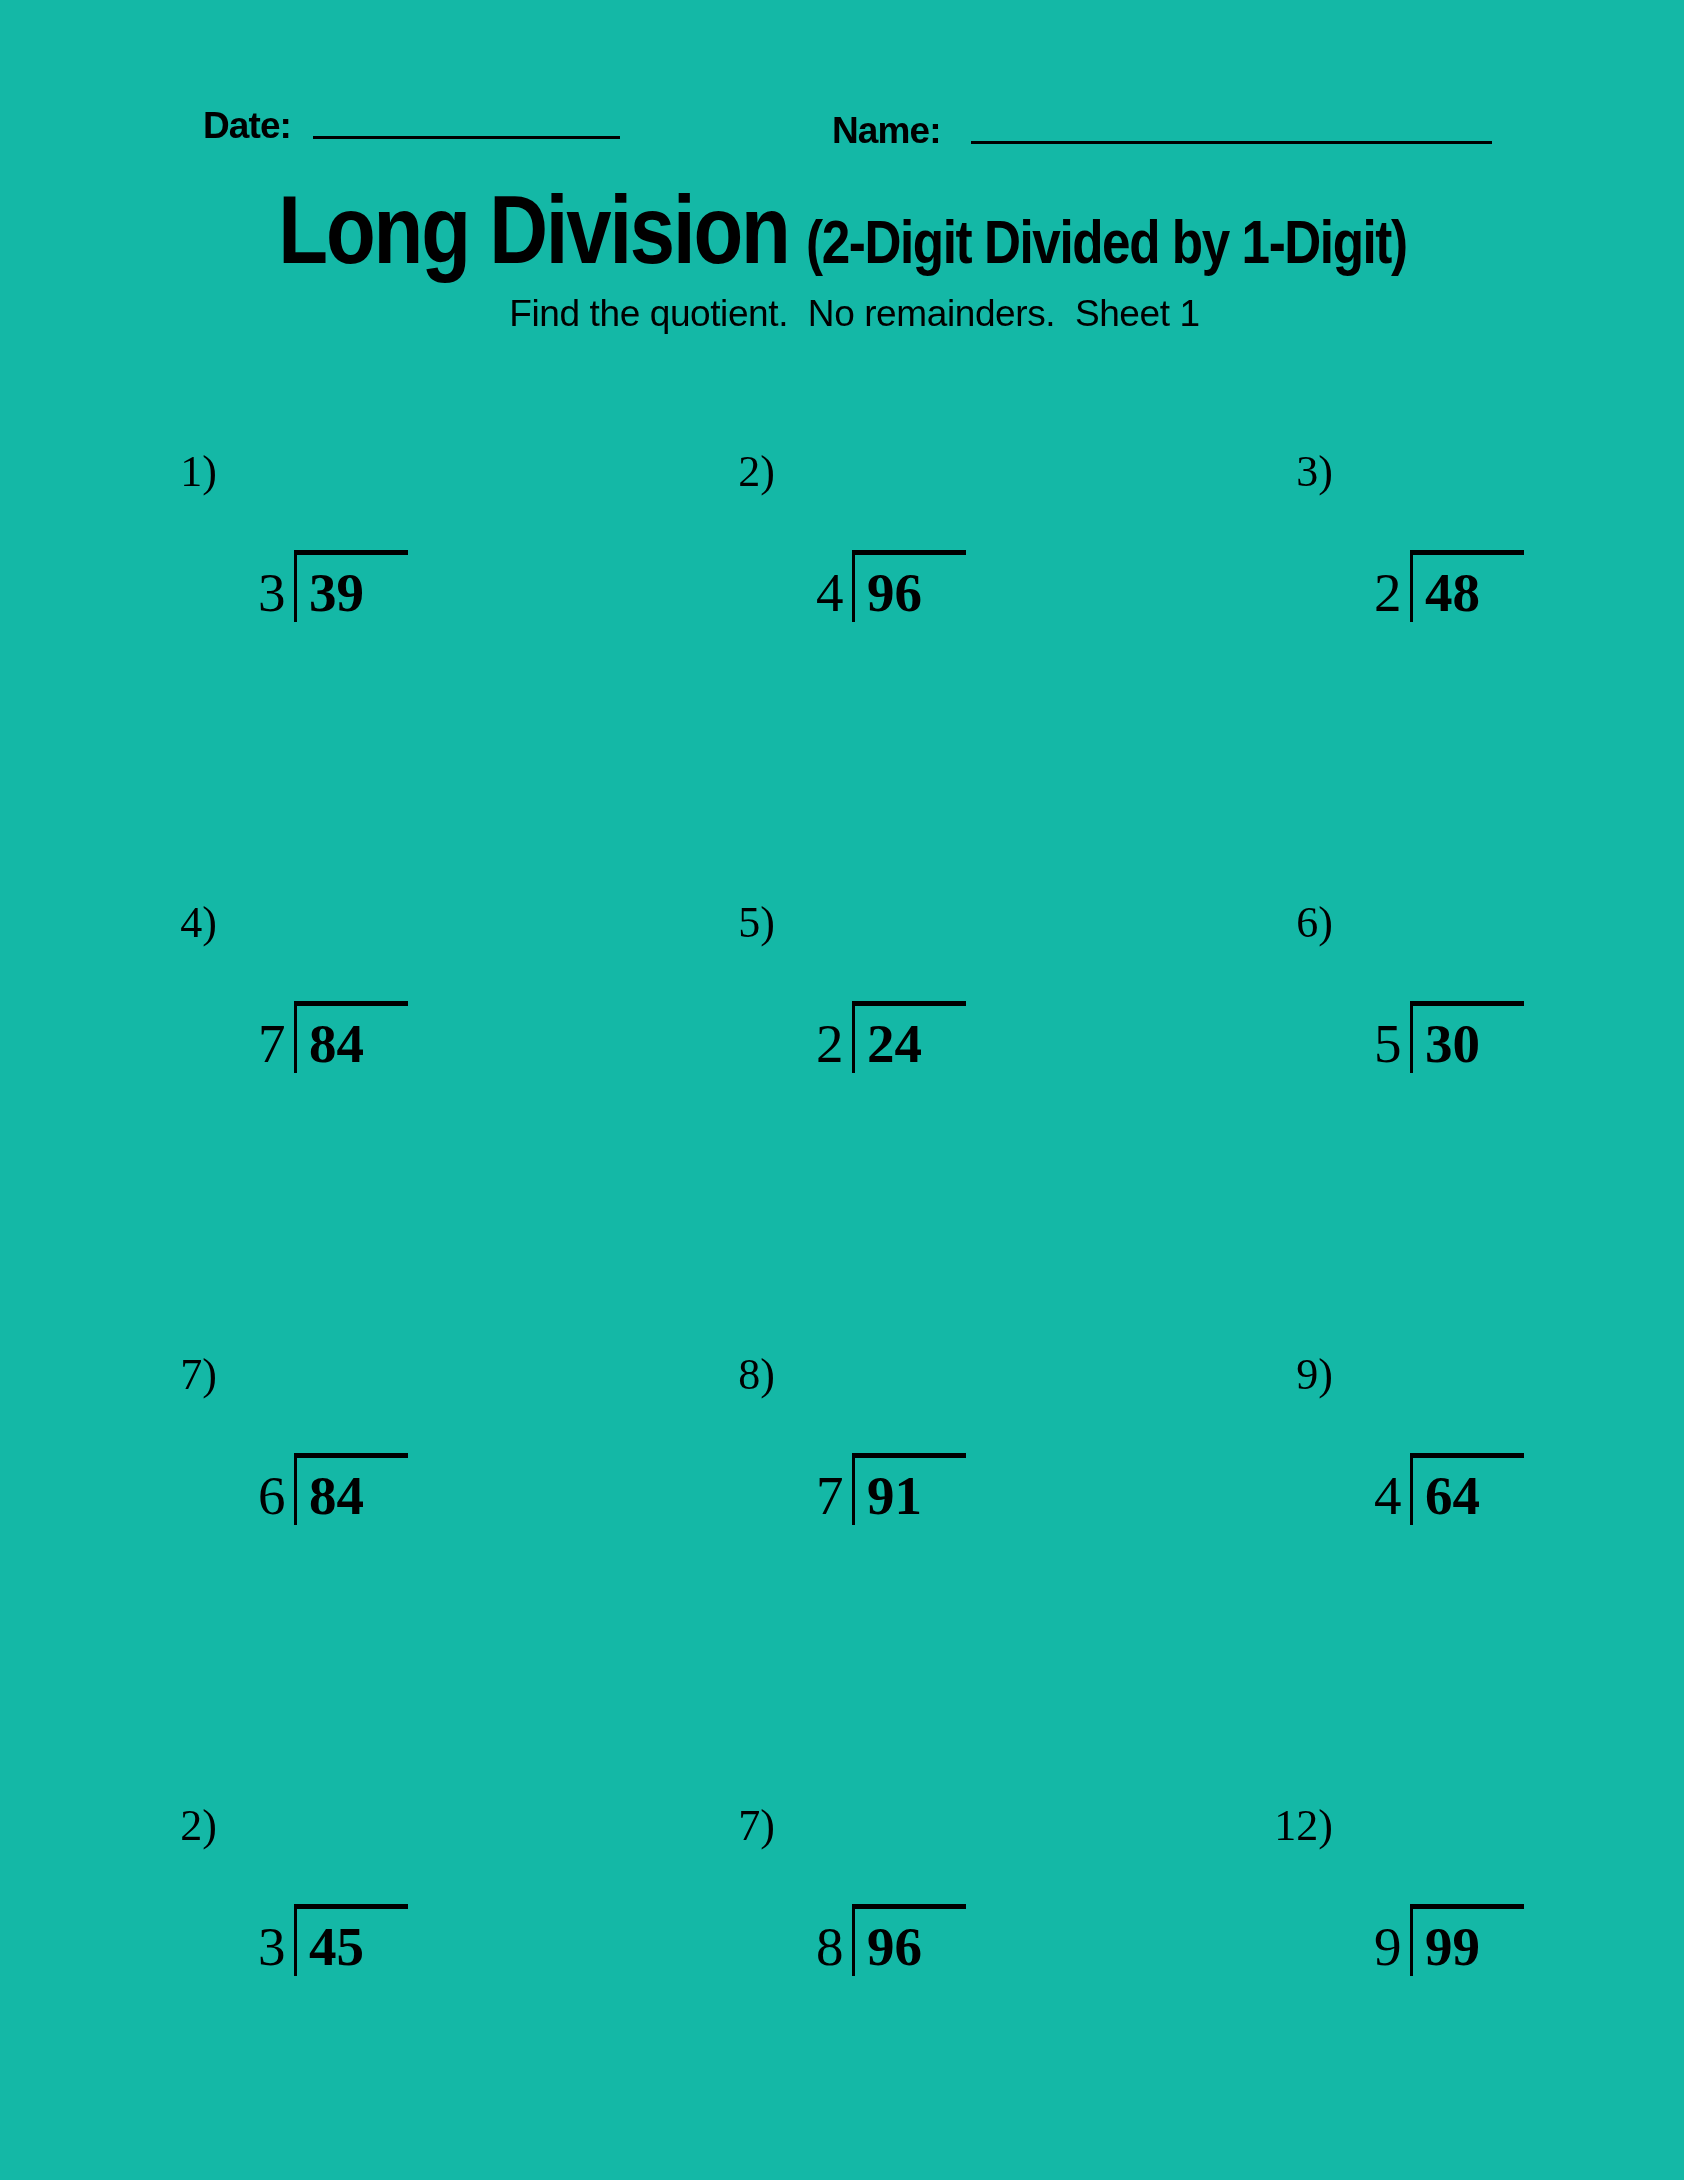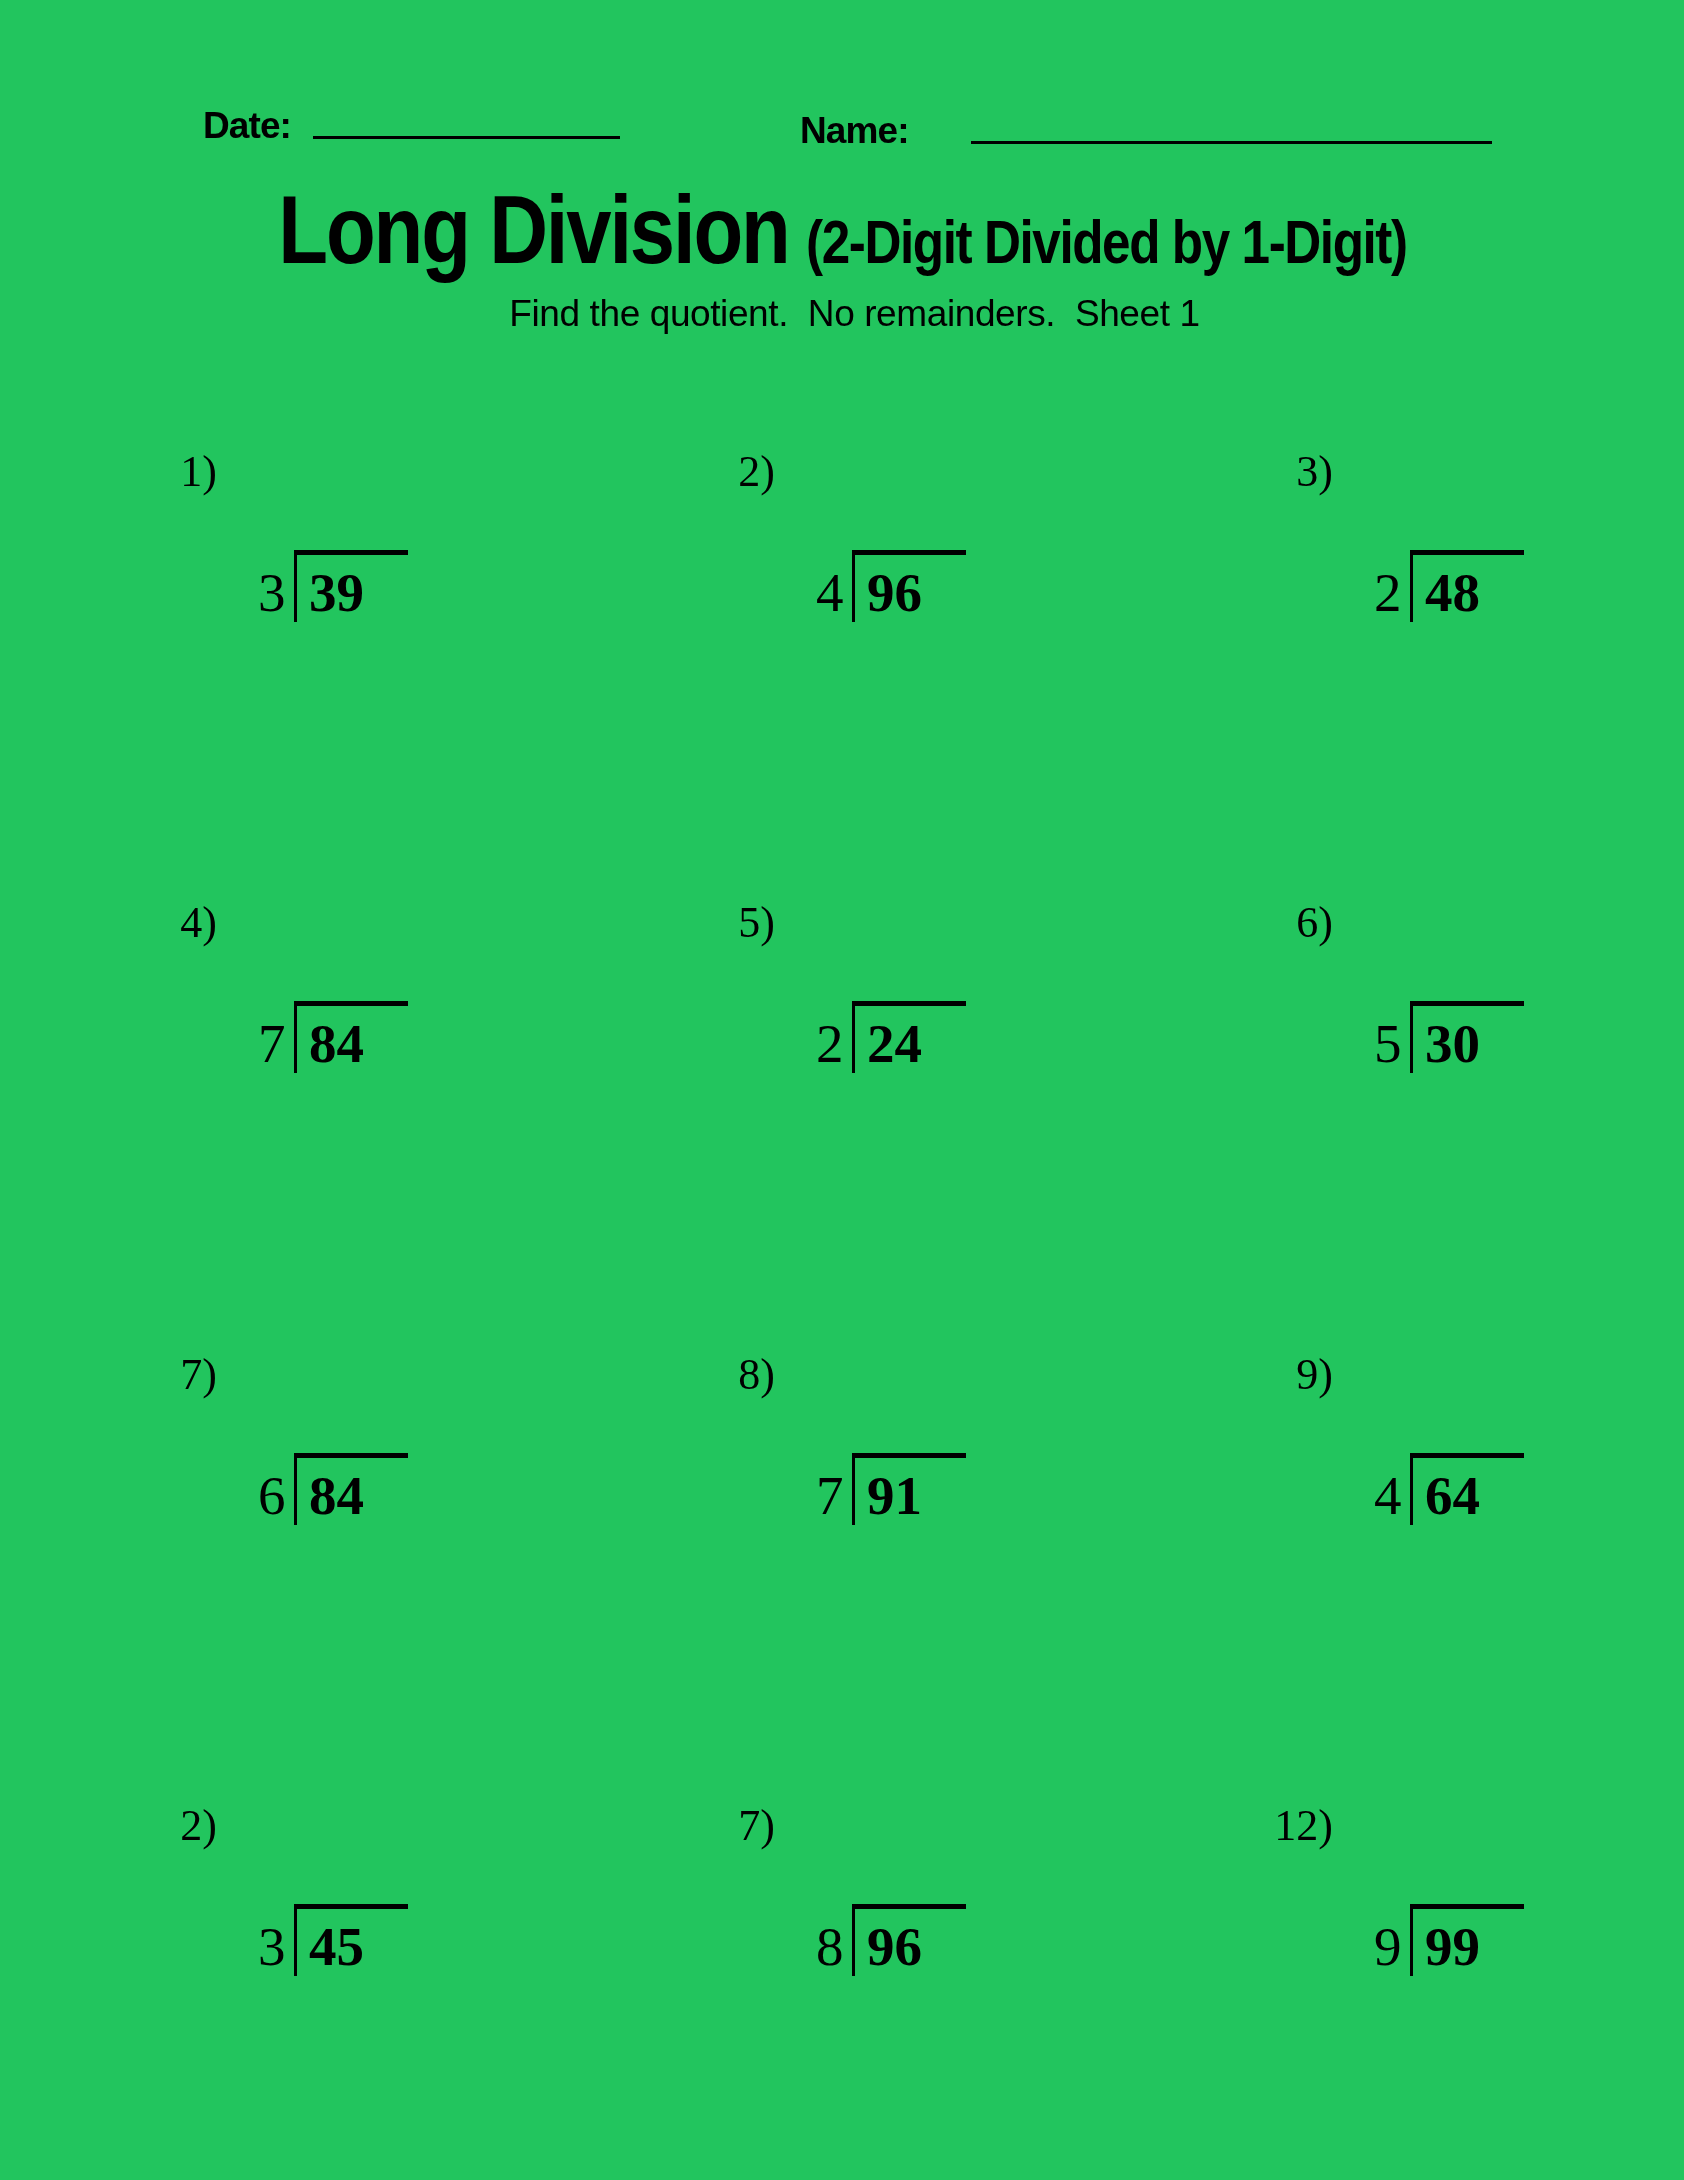--- a/index.html
+++ b/index.html
@@ -1,34 +1,34 @@
 <!DOCTYPE html>
 <html style="font-size:13.6px"><head>
 <meta charset="utf-8">
 <style>
   html,body{margin:0;padding:0;background:#e8e8e8;}
   .page{
     position:relative;
     width:1685px;height:2181px;
-    background:#22c55e;
+    background:#14b8a6;
     font-family:"Liberation Sans", sans-serif;
     color:#000;
     overflow:hidden;
   }
 
   
   .hdr-label{
     position:absolute;
     font-weight:700;
     font-size:37px;
     letter-spacing:-0.9px;
     line-height:1;
   }
   .date-label{left:203px;top:107px;}
-  .name-label{left:800px;top:112px;}
+  .name-label{left:832px;top:112px;}
   .blank-line{position:absolute;height:3.4px;background:#000;}
   .date-line{left:313px;top:136px;width:307px;}
   .name-line{left:971px;top:141px;width:521px;}
 
   
   .title-wrap{
     position:absolute;
     top:181px;left:0;width:100%;
     text-align:center;
     white-space:nowrap;

